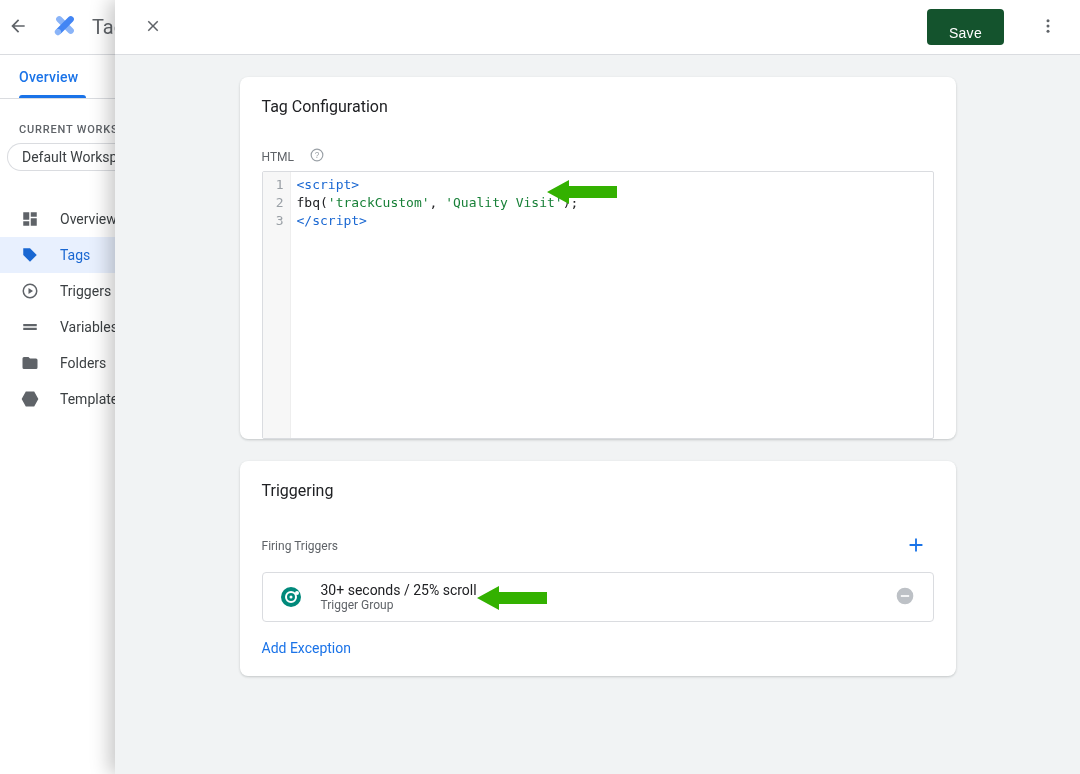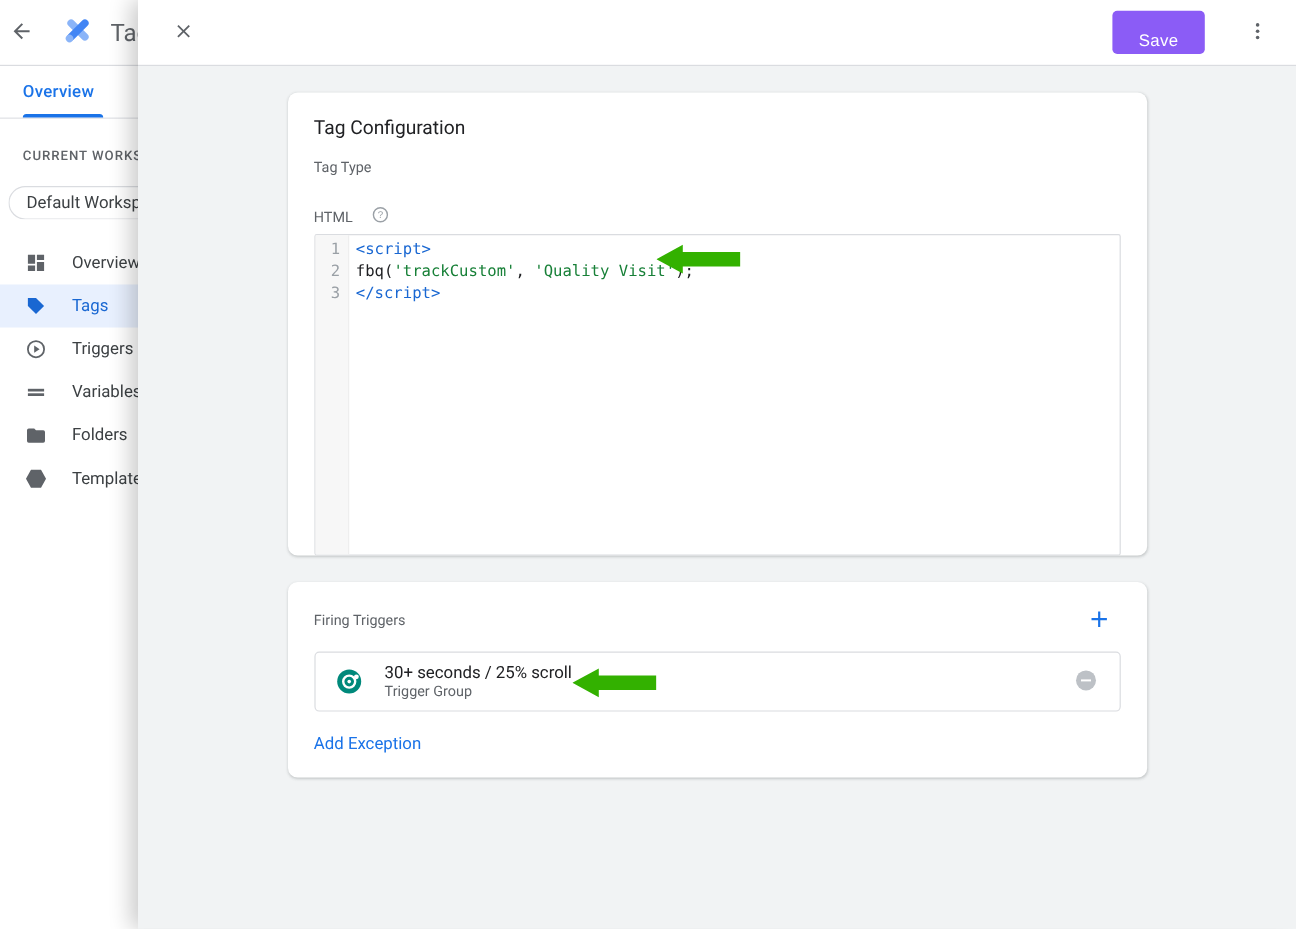--- a/index.html
+++ b/index.html
@@ -9,37 +9,37 @@
     .page { position:absolute; inset:0; background:#fff; }
     .page-topbar { height:55px; border-bottom:1px solid #dadce0; display:flex; align-items:center; padding:0 8px; gap:12px; }
     .page-title { font-size:20px; color:#5f6368; font-weight:400; }
 
     .page-tabs { height:44px; border-bottom:1px solid #dadce0; display:flex; align-items:center; padding-left:19px; position:relative; }
     .tab { font-size:14px; color:#1a73e8; font-weight:500; letter-spacing:.25px; height:44px; display:flex; align-items:center; }
     .tab-underline { position:absolute; left:19px; bottom:0; width:67px; height:3px; background:#1a73e8; border-radius:3px 3px 0 0; }
 
     .page-body { position:absolute; top:99px; left:0; right:0; bottom:0; background:#fff; }
     .cw-label { position:absolute; left:19px; top:24px; font-size:11px; letter-spacing:0.8px; font-weight:500; color:#5f6368; }
-    .cw-chip { position:absolute; left:7px; top:56px; height:28px; border-radius:14px 0 0 14px; padding:0 14px; display:flex; align-items:center; font-size:14px; color:#3c4043; background:#fff; border:1px solid #dadce0; border-right:none; }
+    .cw-chip { position:absolute; left:7px; top:44px; height:28px; border-radius:14px 0 0 14px; padding:0 14px; display:flex; align-items:center; font-size:14px; color:#3c4043; background:#fff; border:1px solid #dadce0; border-right:none; }
 
     .side-nav { position:absolute; left:0; top:102px; width:240px; }
     .side-item { height:36px; display:flex; align-items:center; gap:20px; padding-left:20px; font-size:14px; color:#3c4043; border-radius:0 18px 18px 0; }
     .side-item .ico { width:20px; height:20px; display:flex; align-items:center; justify-content:center; color:#5f6368; }
     .side-item.active { background:#e8f0fe; color:#1967d2; }
     .side-item.active .ico { color:#1967d2; }
 
     
     .overlay { position:absolute; left:115px; top:0; right:0; bottom:0; background:#f1f3f4; box-shadow:-6px 0 18px rgba(0,0,0,.22); }
     .modal-header { height:55px; background:#fff; border-bottom:1px solid #dadce0; display:flex; align-items:center; padding:0 12px 0 18px; gap:18px; }
     .close-btn { width:40px; height:40px; border:none; background:none; border-radius:50%; display:flex; align-items:center; justify-content:center; cursor:pointer; color:#5f6368; }
     .modal-title-wrap { display:flex; align-items:center; gap:14px; }
     .modal-title { font-size:20px; color:#3c4043; border-bottom:1px dashed #9aa0a6; padding-bottom:2px; }
     .folder-ico { color:#5f6368; }
     .spacer { flex:1; }
-    .save-btn { background:#8b5cf6; color:#fff; border:none; border-radius:4px; height:36px; padding:16px 22px; font-size:14px; font-weight:500; letter-spacing:.3px; cursor:pointer; }
+    .save-btn { background:#14532d; color:#fff; border:none; border-radius:4px; height:36px; padding:16px 22px; font-size:14px; font-weight:500; letter-spacing:.3px; cursor:pointer; }
     .more-btn { width:40px; height:40px; border:none; background:none; border-radius:50%; display:flex; align-items:center; justify-content:center; cursor:pointer; color:#5f6368; margin-left:6px; }
 
     .modal-body { position:absolute; top:55px; left:0; right:0; bottom:0; overflow:auto; padding:22px 0 30px; }
     .card { background:#fff; border-radius:8px; margin:0 auto 14px; width:716px; box-shadow:0 1px 2px rgba(60,64,67,.15), 0 1px 3px rgba(60,64,67,.1); }
     .card-head { padding:20px 22px 14px; font-size:16px; color:#202124; font-weight:400; }
 
     .section-label { font-size:12px; color:#5f6368; padding:2px 22px 8px; }
 
     .tag-type-row { margin:0 22px; border:1px solid #dadce0; border-radius:4px; height:50px; display:flex; align-items:center; gap:18px; padding:0 14px; cursor:pointer; }
     .tag-type-row .ico { width:28px; height:28px; display:flex; align-items:center; justify-content:center; color:#5f6368; }
@@ -173,21 +173,20 @@
             <circle cx="12" cy="12" r="2" fill="currentColor"></circle>
             <circle cx="12" cy="19" r="2" fill="currentColor"></circle>
           </svg></span>
     </button>
   </div>
 
   <div class="modal-body">
 
     <div class="card">
       <div class="card-head">Tag Configuration</div>
-      <div class="section-label">Tag Type</div>
 
       <div class="html-label-row">
         <span>HTML</span>
         <span><svg width="14" height="14" viewBox="0 0 24 24">
               <circle cx="12" cy="12" r="10" fill="none" stroke="#9aa0a6" stroke-width="2"></circle>
               <text x="12" y="17" text-anchor="middle" font-size="14" fill="#9aa0a6" font-family="Arial">?</text>
             </svg></span>
       </div>
 
       <div class="code-box">
@@ -197,20 +196,21 @@
 <span class="c-tag"><span>&lt;/scr</span><span>ipt&gt;</span></span></div>
         <div class="arrow" style="left:284px; top:6px;">
           <svg width="70" height="28" viewBox="0 0 70 28">
               <polygon points="0,14 22,2 22,8 70,8 70,20 22,20 22,26" fill="#33b100"></polygon>
             </svg>
         </div>
       </div>
     </div>
 
     <div class="card">
+      <div class="card-head">Triggering</div>
       <div class="trig-head-row">
         <span class="trig-label">Firing Triggers</span>
         <button class="add-trig">
           <span><svg width="22" height="22" viewBox="0 0 24 24">
                 <path fill="currentColor" d="M19 13h-6v6h-2v-6H5v-2h6V5h2v6h6z"></path>
               </svg></span>
         </button>
       </div>
       <div class="trigger-row">
         <span class="ico">

